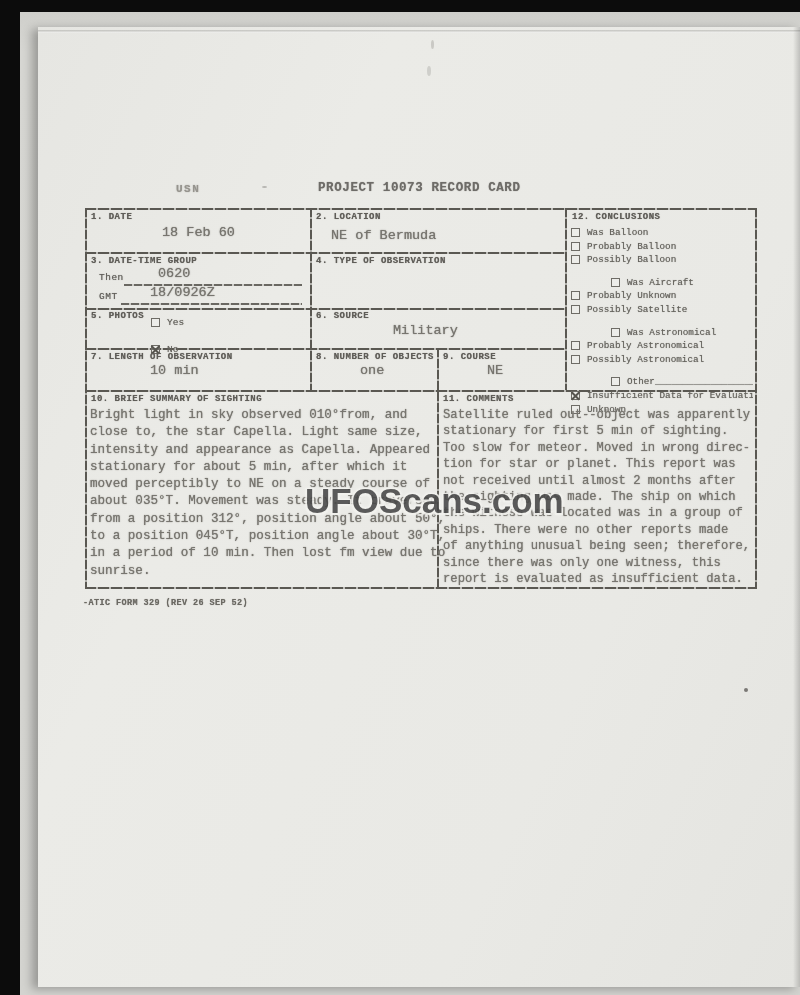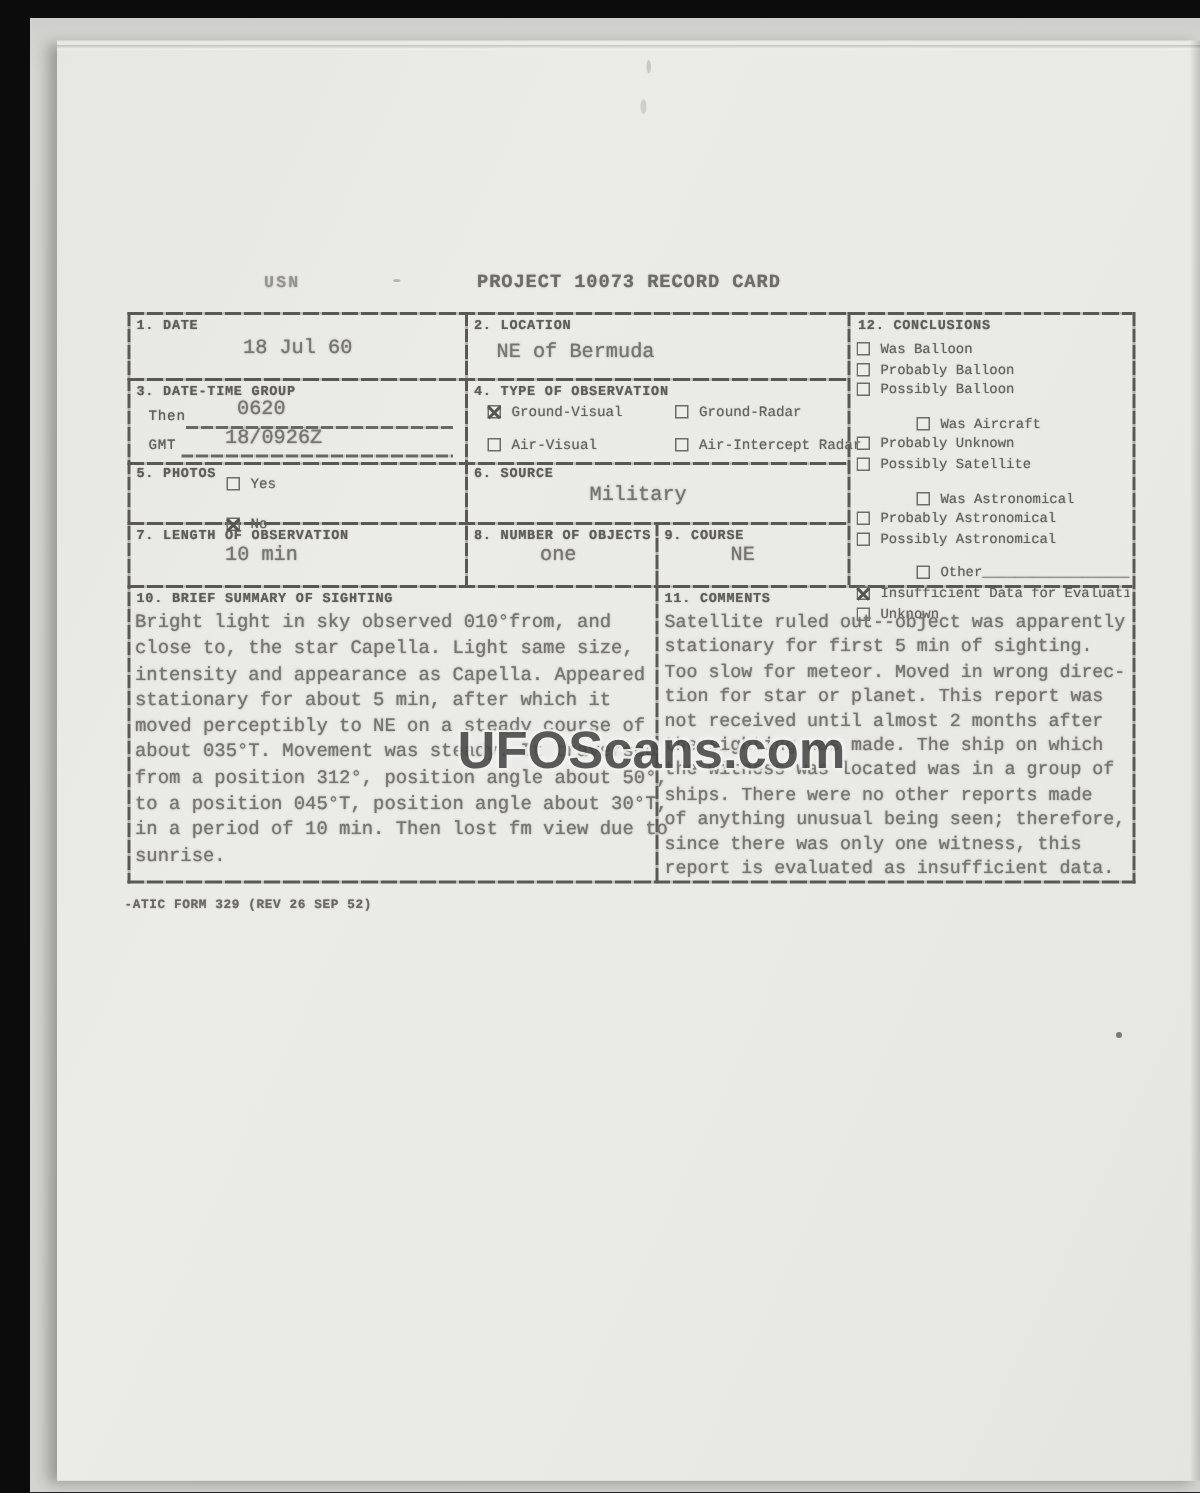--- a/index.html
+++ b/index.html
@@ -83,53 +83,34 @@
   <div class="hline" style="left:85px;top:348px;width:480px;"></div>
   <div class="hline" style="left:85px;top:390px;width:670px;"></div>
   <div class="hline" style="left:85px;top:587px;width:672px;"></div>
   <div class="vline" style="left:85px;top:208px;height:381px;"></div>
   <div class="vline" style="left:310px;top:208px;height:182px;"></div>
   <div class="vline" style="left:565px;top:208px;height:182px;"></div>
   <div class="vline" style="left:437px;top:348px;height:241px;"></div>
   <div class="vline" style="left:755px;top:208px;height:381px;"></div>
 
   <div class="label" style="left:91px;top:212px;">1. DATE</div>
-  <div class="value typed" style="left:162px;top:225px;">18 Jul 60</div>
+  <div class="value typed" style="left:162px;top:225px;">18 Feb 60</div>
 
   <div class="label" style="left:316px;top:212px;">2. LOCATION</div>
   <div class="value typed" style="left:331px;top:228px;">NE of Bermuda</div>
 
   <div class="label" style="left:91px;top:256px;">3. DATE-TIME GROUP</div>
   <div class="label" style="left:99px;top:272px;text-transform:none;font-weight:normal;font-size:9.5px;">Then</div>
   <div class="ul" style="left:124px;top:284px;width:178px;"></div>
   <div class="value typed" style="left:158px;top:266px;">0620</div>
   <div class="label" style="left:99px;top:291px;text-transform:none;font-weight:normal;font-size:9.5px;">GMT</div>
   <div class="ul" style="left:121px;top:303px;width:181px;"></div>
   <div class="value typed" style="left:150px;top:285px;">18/0926Z</div>
 
   <div class="label" style="left:316px;top:256px;">4. TYPE OF OBSERVATION</div>
-  <div class="obs-grid">
-
-  <div class="cbrow">
-        <span class="cb checked"></span>
-        <span>Ground-Visual</span>
-      </div>
-      <div class="cbrow">
-        <span class="cb"></span>
-        <span>Ground-Radar</span>
-      </div>
-      <div class="cbrow">
-        <span class="cb"></span>
-        <span>Air-Visual</span>
-      </div>
-      <div class="cbrow">
-        <span class="cb"></span>
-        <span>Air-Intercept Radar</span>
-      </div>
-    </div>
 
   <div class="label" style="left:91px;top:311px;">5. PHOTOS</div>
   <div class="photos-list">
 
   <div class="cbrow">
         <span class="cb"></span>
         <span>Yes</span>
       </div>
       <div class="cbrow">
         <span class="cb checked"></span>

